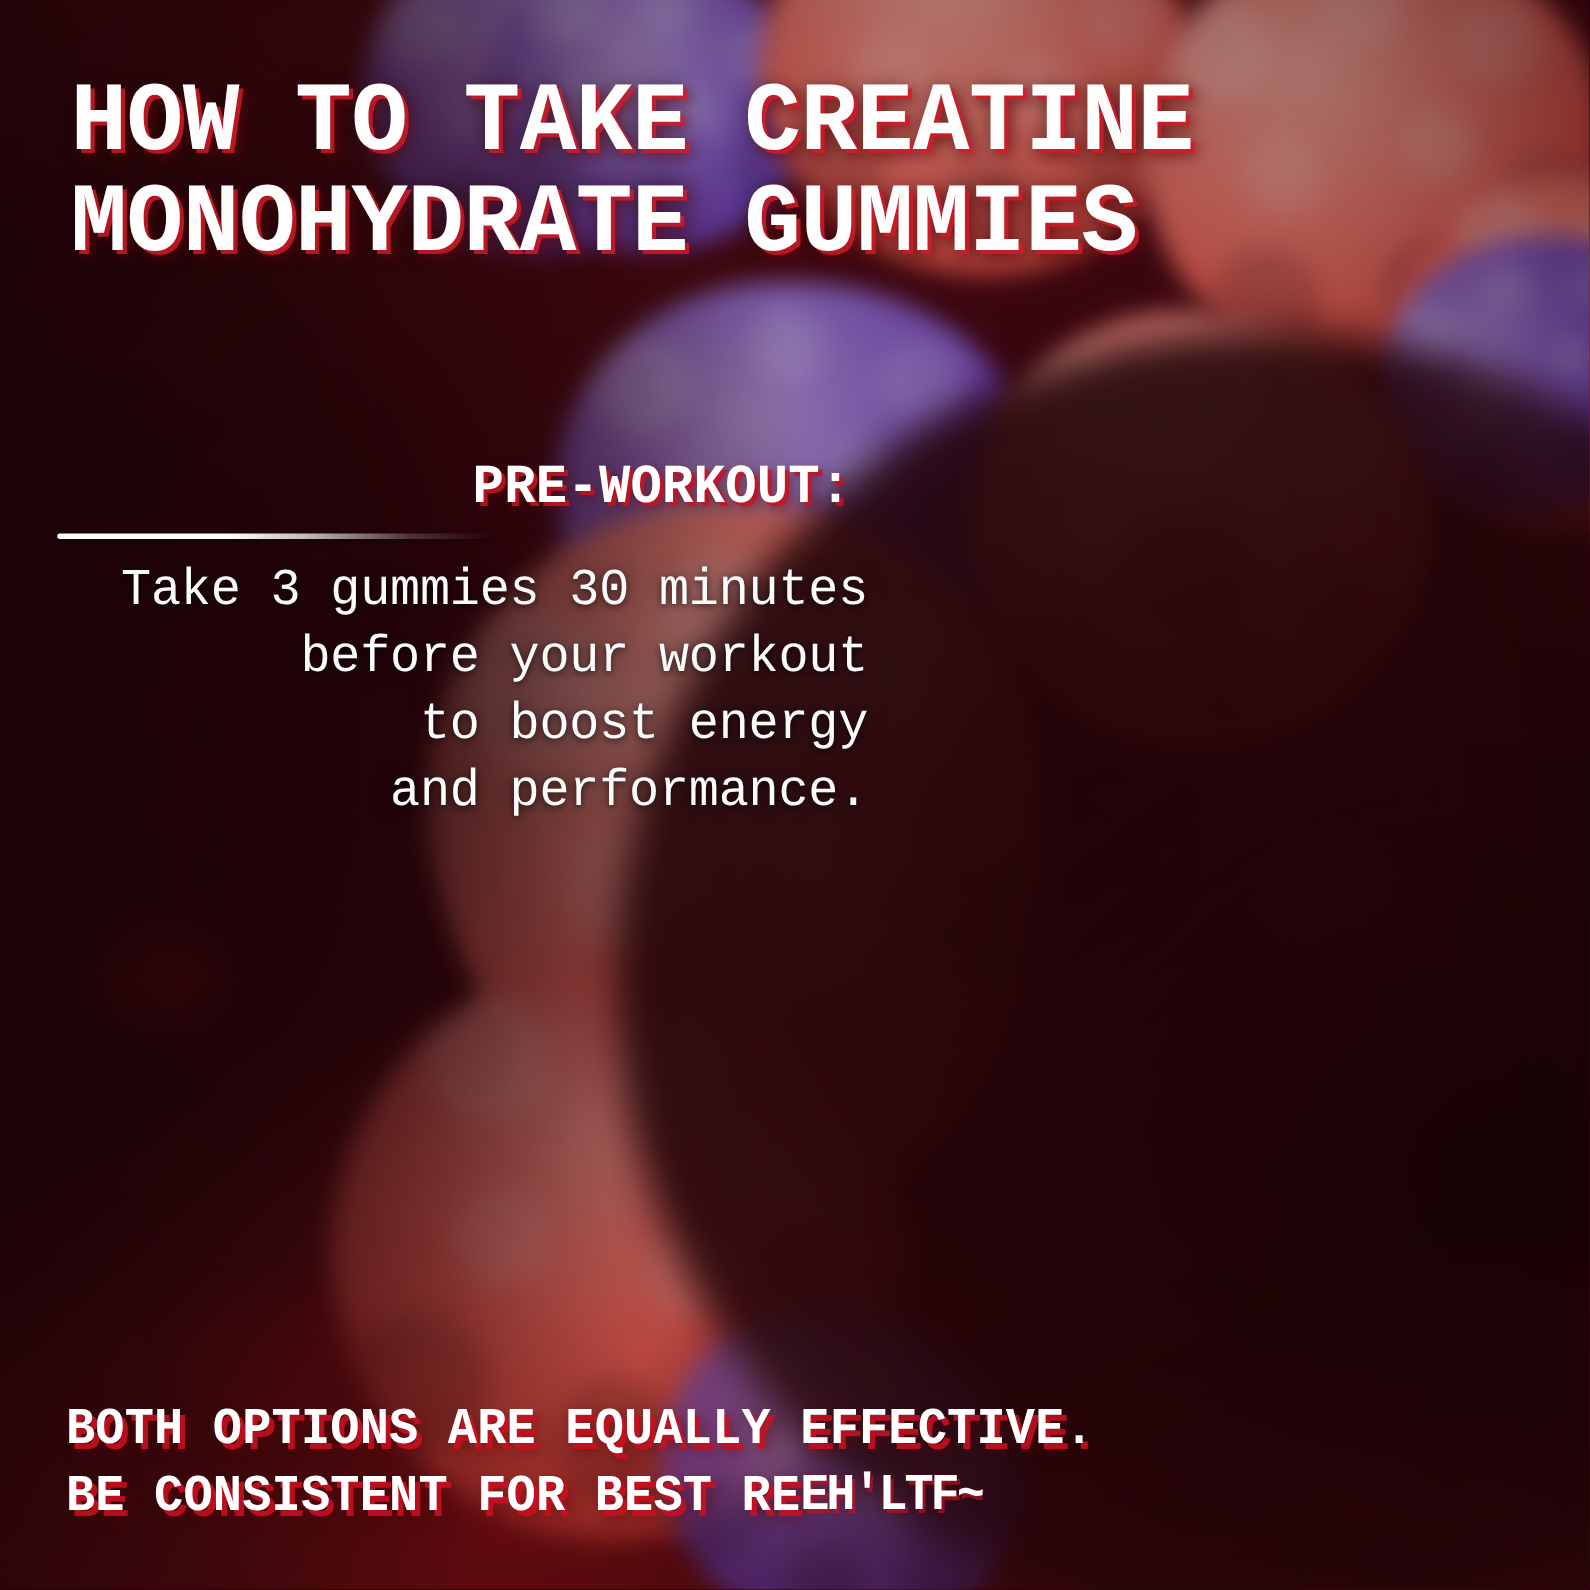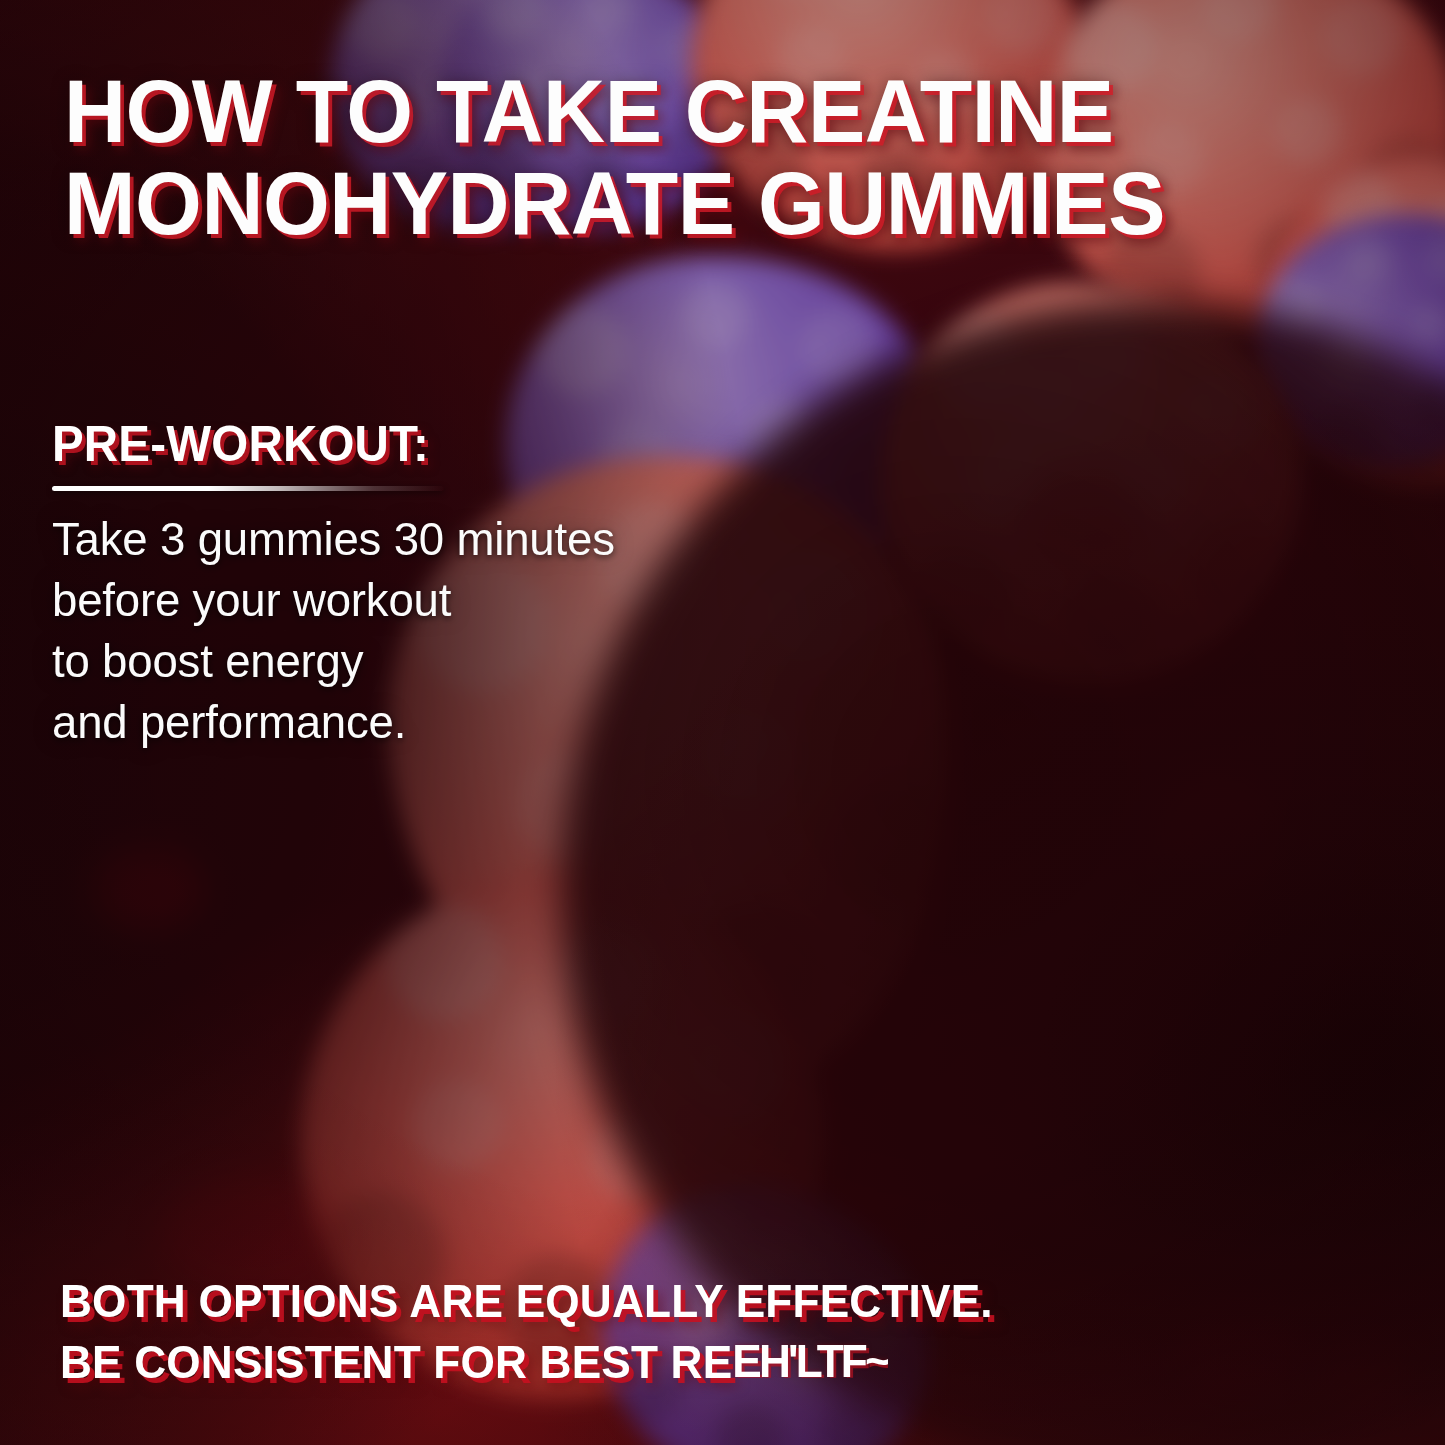--- a/index.html
+++ b/index.html
@@ -85,21 +85,21 @@
   }
   
   .vignette {
     position:absolute; inset:0;
     background:
       radial-gradient(ellipse 96% 90% at 50% 48%, rgba(0,0,0,0) 40%, rgba(10,1,3,.36) 78%, rgba(8,1,2,.62) 100%);
   }
   .tint { position:absolute; inset:0; background:rgba(34,4,9,.24); }
 
   
-  .content { position:absolute; inset:0; }
+  .content { position:absolute; inset:0;font-family:Liberation Mono, monospace; }
 
   .title {
     position:absolute;
     left:64px; top:66px; width:1270px;
     font-size:89px;
     font-weight:700;
     line-height:1.03;
     letter-spacing:-0.5px;
     color:#fdfdfd;
     font-stretch:condensed;
@@ -139,21 +139,21 @@
     line-height:1.30;
     font-weight:400;
     color:#fbfbfb;
     letter-spacing:-0.2px;
     transform:scaleX(.97);
     transform-origin:left top;
     text-shadow:0 2px 7px rgba(0,0,0,.62), 0 0 22px rgba(0,0,0,.35);
   }
   .block-body .ln { display:block; white-space:nowrap; }
 
-  #pre-block  { left:52px;  top:415px; width:760px; }
+  #pre-block  { left:52px;  top:415px; width:760px;text-align:right; }
   #pre-block .rule { width:392px; }
   #post-block { left:775px; top:705px; width:660px; }
   #post-block .rule { width:464px; }
 
   
   .footer {
     position:absolute;
     left:60px; top:1270px; width:1320px;
     font-size:47px;
     font-weight:700;

